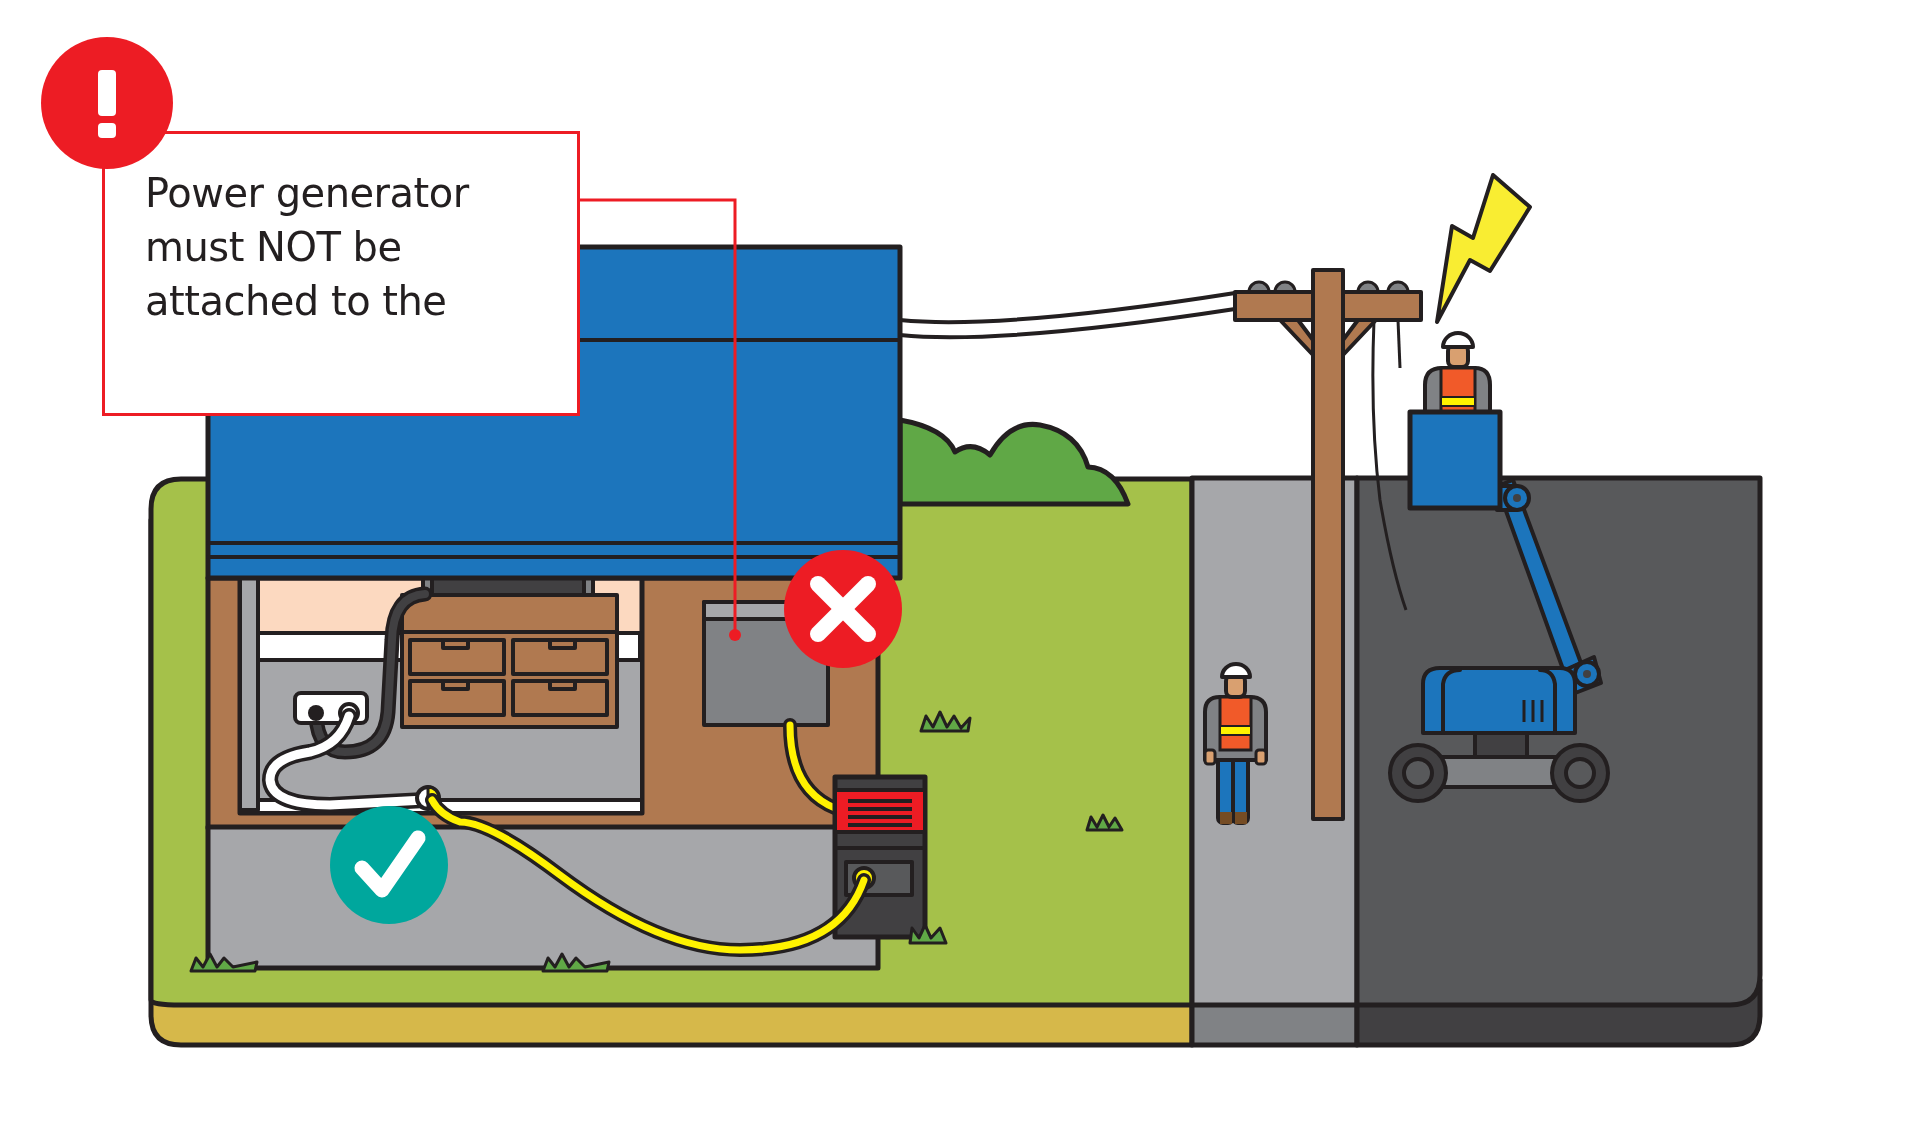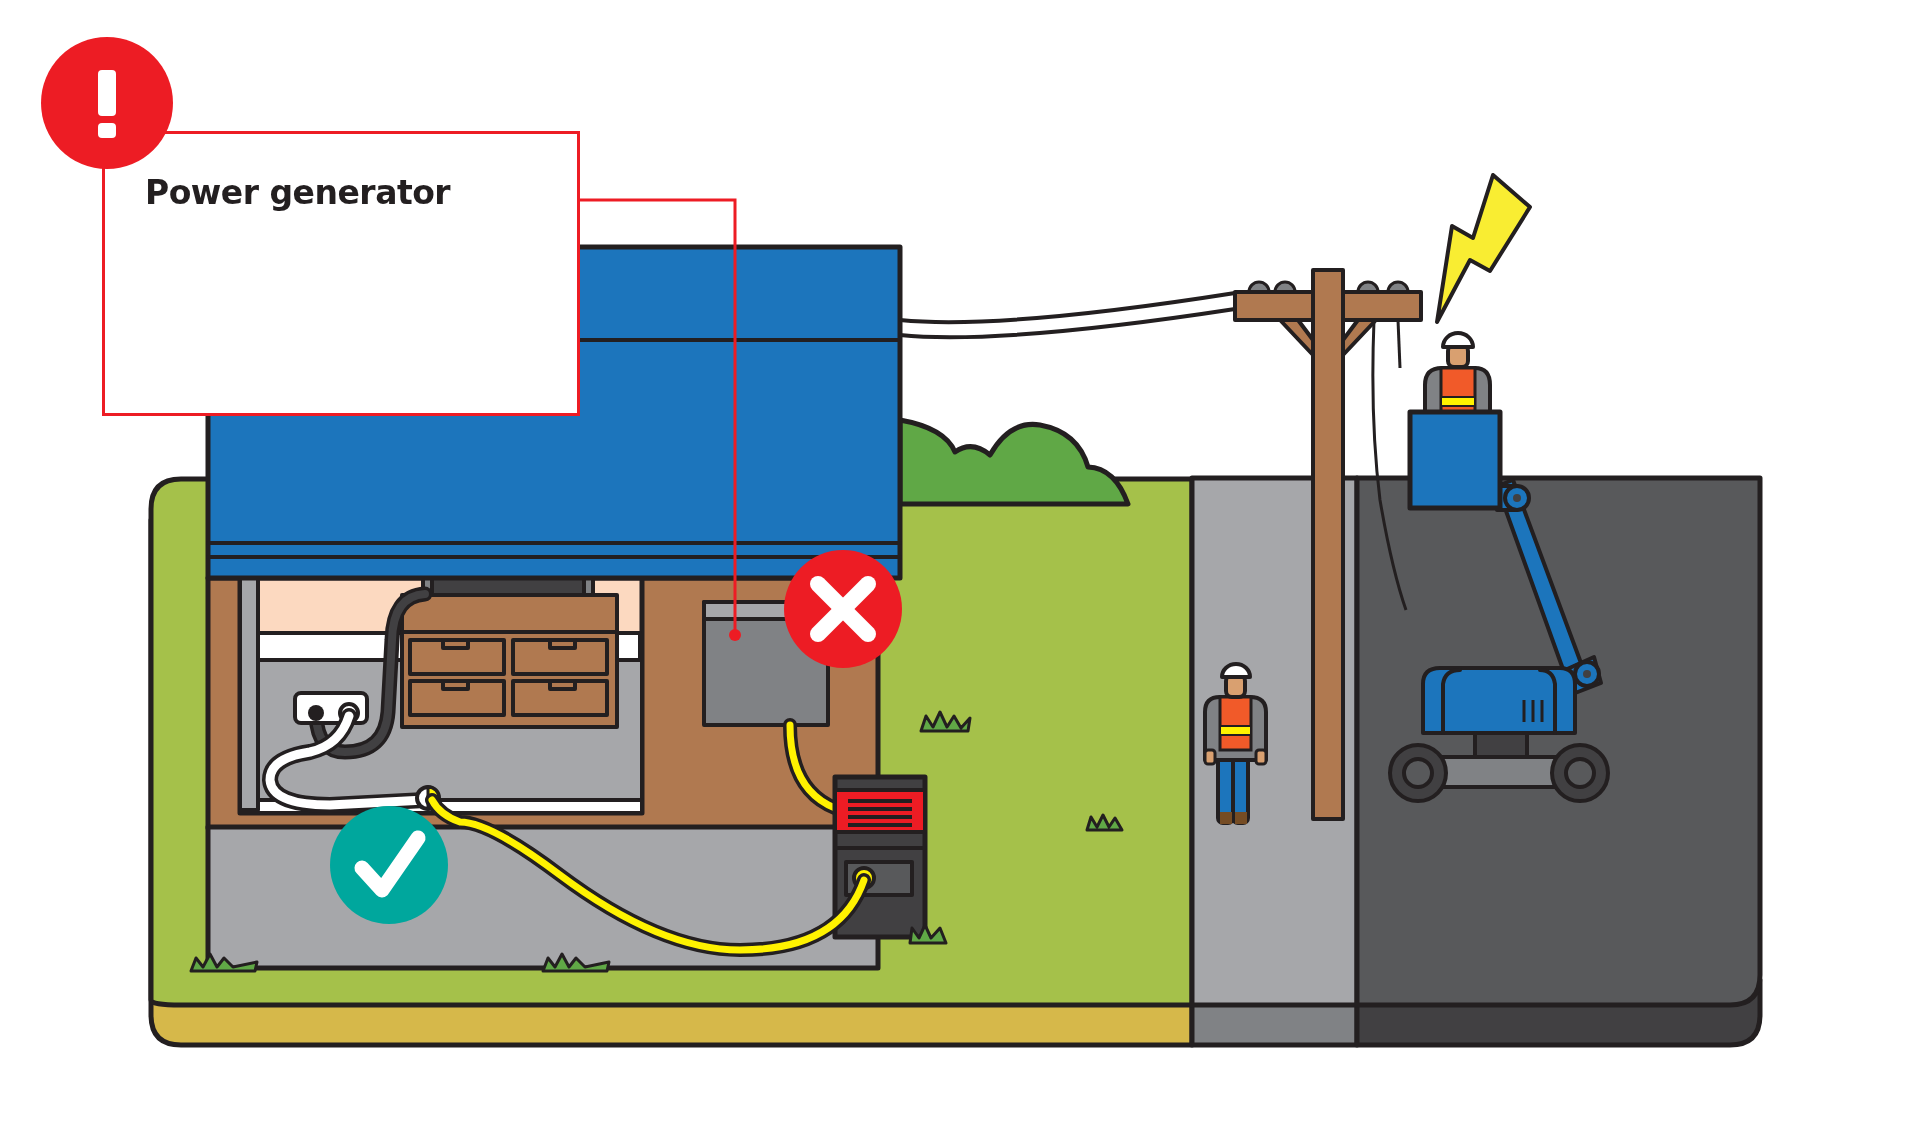--- a/index.html
+++ b/index.html
@@ -6,22 +6,22 @@
   body { width: 1920px; height: 1133px; overflow: hidden; position: relative; }
   #scene { position: absolute; left: 0; top: 0; width: 1920px; height: 1133px; }
   .ol { stroke: #231f20; stroke-width: 5; stroke-linejoin: round; stroke-linecap: round; }
   .ol-thin { stroke: #231f20; stroke-width: 4; stroke-linejoin: round; stroke-linecap: round; }
   .callout-box {
     position: absolute; left: 102px; top: 131px; width: 478px; height: 285px;
     box-sizing: border-box; border: 3px solid #ed1c24; background: #ffffff;
   }
   .callout-text {
     position: absolute; left: 145px; top: 166px; width: 420px;
-    font-family: "DejaVu Sans", sans-serif; font-size: 33px; line-height: 54px;
-    color: #231f20; font-weight: bold; letter-spacing: -0.5px;
+    font-family: "DejaVu Sans", sans-serif; font-size: 40px; line-height: 54px;
+    color: #231f20; font-weight: normal; letter-spacing: -0.5px;
   }
   .callout-text span { display: block; white-space: nowrap; }
   .alert-badge {
     position: absolute; left: 41px; top: 37px; width: 132px; height: 132px;
     border-radius: 50%; background: #ed1c24;
   }
   .alert-badge .bar {
     position: absolute; left: 57px; top: 33px; width: 18px; height: 46px;
     background: #fff; border-radius: 4px;
   }
@@ -228,17 +228,19 @@
 
   <g>
     <circle cx="389" cy="865" r="59" fill="#00a79d"></circle>
     <path d="M362 868 L382 890 L418 838" fill="none" stroke="#ffffff" stroke-width="15" stroke-linecap="round" stroke-linejoin="round"></path>
   </g>
 </svg>
 
 <div class="callout-box"></div>
 <div class="callout-text">
   <span>Power generator</span>
+  <span>must NOT be</span>
+  <span>attached to the</span>
 </div>
 <div class="alert-badge">
   <div class="bar"></div>
   <div class="dot"></div>
 </div>
 
 </body></html>

